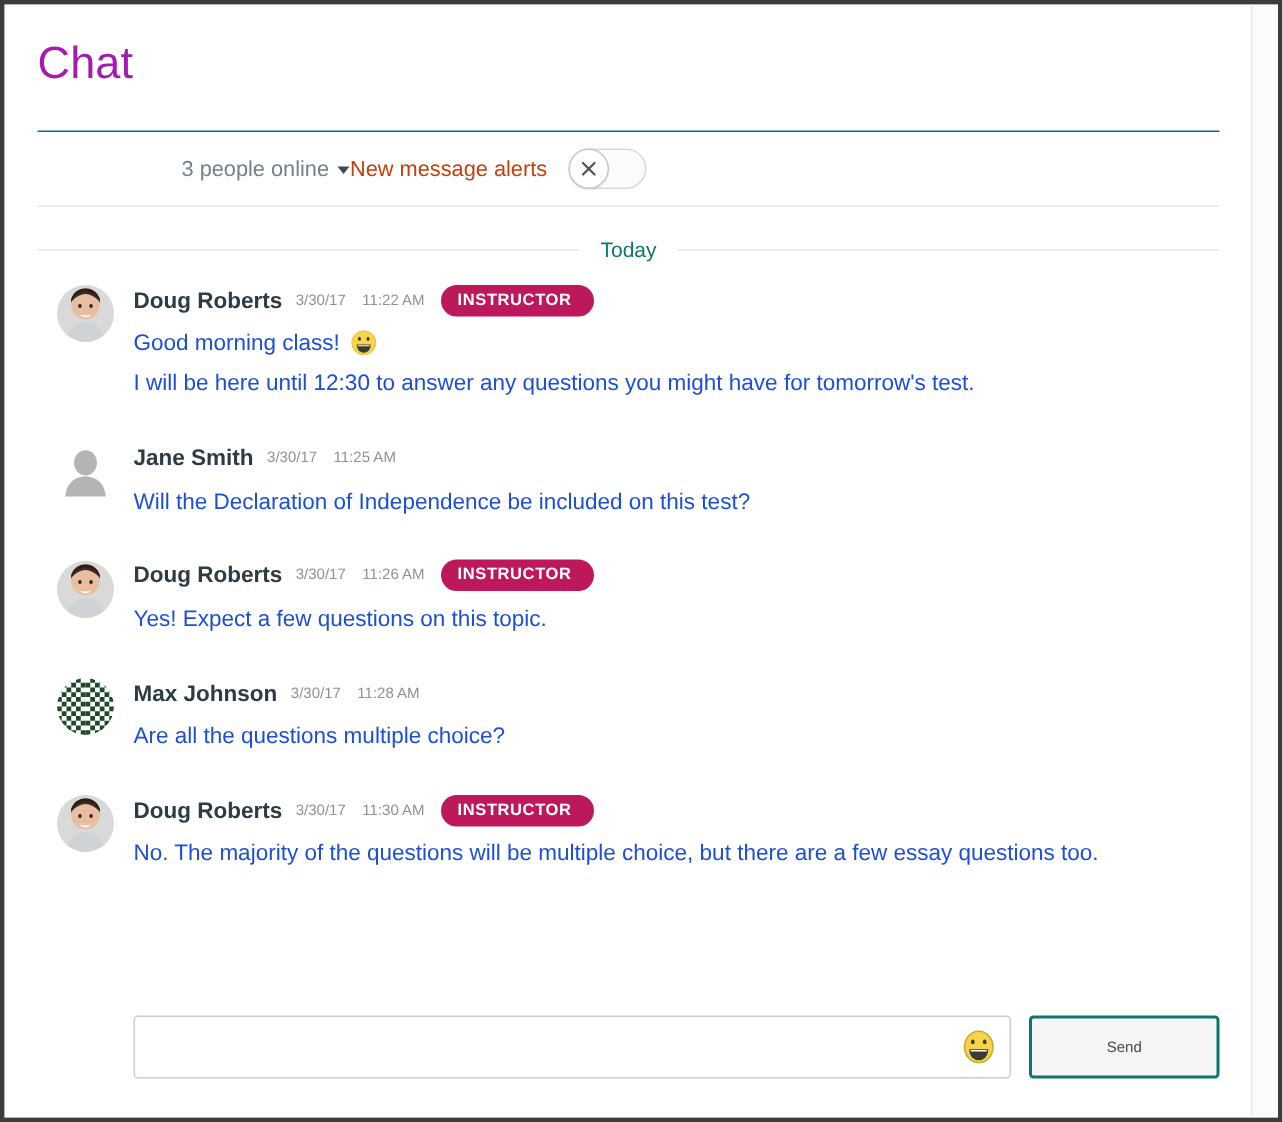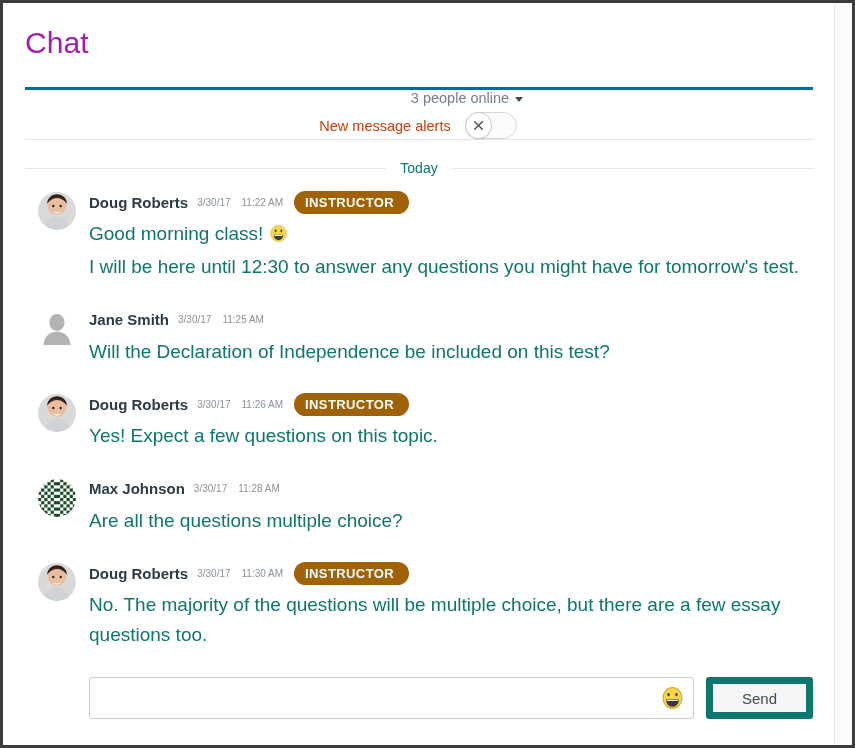--- a/index.html
+++ b/index.html
@@ -50,26 +50,25 @@
     font-weight: 400;
     color: #a21caf;
     padding: 22px 0 0 22px;
     letter-spacing: 0.1px;
     line-height: 1.2;
   }
 
   .toolbar {
     margin: 26px 22px 0 22px;
     height: 49px;
-    border-top: 3px solid #0369a1;
+    border-top: 1px solid #0369a1;
     border-bottom: 1px solid #e3e5e7;
     display: flex;
     align-items: center;
-    justify-content: space-between;
-    flex-direction: column;
+    justify-content: flex-start;
   }
 
   .online-status {
     font-size: 14.5px;
     color: #73818c;
     margin-left: 96px;
     display: inline-flex;
     align-items: center;
     gap: 6px;
     cursor: pointer;
@@ -182,35 +181,35 @@
     font-weight: bold;
     color: #2d3b45;
   }
   .date, .time {
     font-size: 10px;
     color: #8a9399;
   }
   .time { margin-left: 2px; }
 
   .badge {
-    background: #a16207;
+    background: #be185d;
     color: #ffffff;
-    font-size: 13px;
+    font-size: 11px;
     font-weight: bold;
     letter-spacing: 0.4px;
     padding: 5px 15px 5px 11px;
     border-radius: 13px;
     line-height: 1;
     margin-left: 2px;
     white-space: nowrap;
   }
 
   .text-line {
-    font-size: 19px;
-    color: #0f766e;
+    font-size: 15px;
+    color: #1d4ed8;
     line-height: 1.55;
     margin-bottom: 4px;
     display: flex;
     align-items: center;
     gap: 7px;
     flex-wrap: wrap;
   }
   .text-line:last-child { margin-bottom: 0; }
 
   .emoji-inline {
@@ -255,27 +254,27 @@
     height: 25px;
     border: none;
     background: transparent;
     padding: 0;
     cursor: pointer;
     display: flex;
     align-items: center;
     justify-content: center;
   }
   .send-btn {
-    width: 107px;
+    width: 127px;
     height: 42px;
     background: #f5f5f5;
-    border: 7px solid #0f766e;
+    border: 2px solid #0f766e;
     border-radius: 3px;
     color: #3f4b53;
-    font-size: 15px;
+    font-size: 10px;
     font-family: "Liberation Sans", sans-serif;
     cursor: pointer;
   }
 </style>
 </head>
 <body>
 
 <div class="screen">
 
   <div class="panel">

